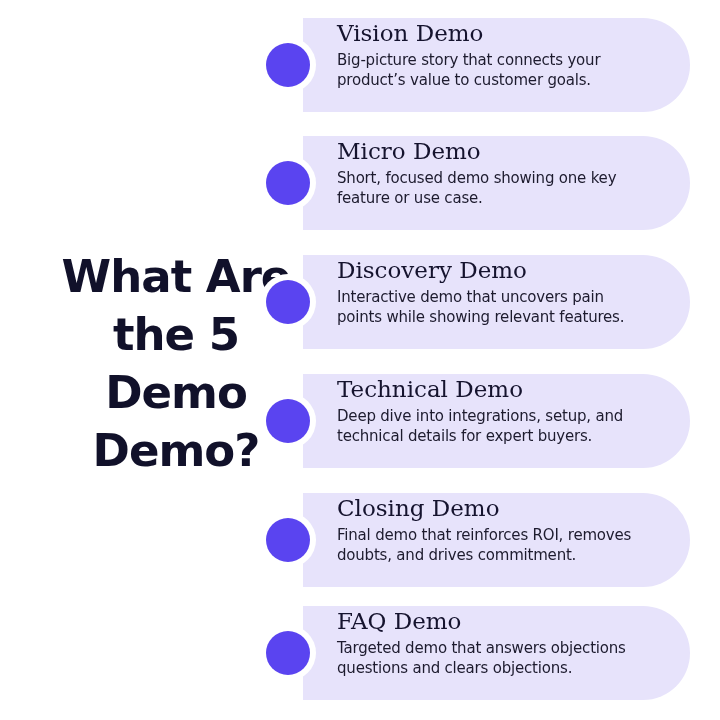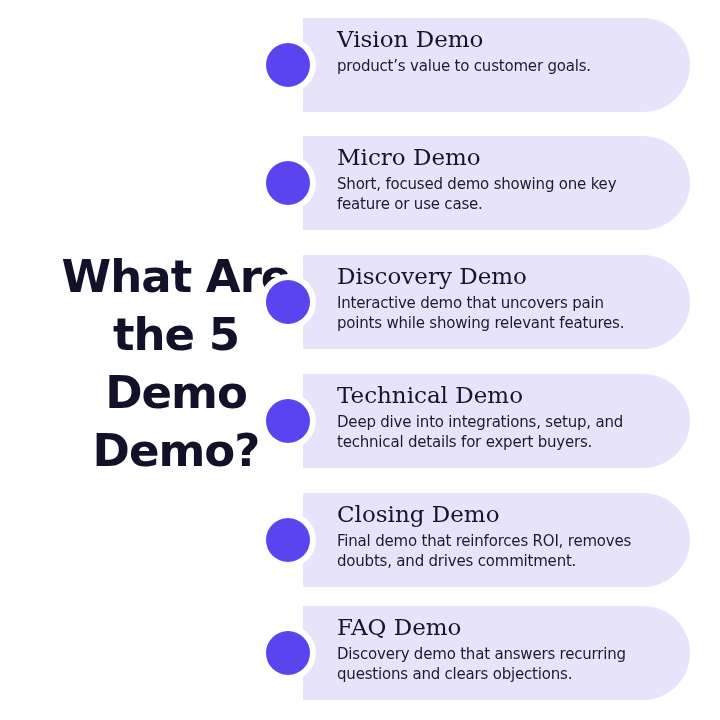--- a/index.html
+++ b/index.html
@@ -6,21 +6,21 @@
   body { width:720px; height:720px; background:#ffffff; position:relative; overflow:hidden; }
   .title {
     position:absolute; left:0; top:248px; width:262px; text-align:center;
     font-family:"DejaVu Sans", sans-serif; font-weight:bold; font-size:45px;
     line-height:58px; color:#11112a; letter-spacing:-1px;margin-left:45px;
   }
   .title span { display:block; }
   .card {
     position:absolute; left:303px; width:387px; height:94px;
     background:#e7e3fb; border-radius:0 47px 47px 0;
-    box-sizing:border-box; padding:6px 10px 0 34px;
+    box-sizing:border-box; padding:0 10px 0 34px;
   }
   .dot-ring {
     position:absolute; left:-43px; top:19px; width:56px; height:56px;
     border-radius:50%; background:#ffffff;
   }
   .dot {
     position:absolute; left:6px; top:6px; width:44px; height:44px;
     border-radius:50%; background:#5a44f0;
   }
   .card-title {
@@ -41,20 +41,21 @@
   <span>Demo</span>
   <span>Demo?</span>
 </div>
 
 <div class="card" style="top:18px">
   <div class="dot-ring">
       <div class="dot"></div>
     </div>
   <div class="card-title">Vision Demo</div>
   <div class="card-desc">
+    <div>Big-picture story that connects your</div>
     <div>product’s value to customer goals.</div>
   </div>
 </div>
 
 <div class="card" style="top:136px">
   <div class="dot-ring">
       <div class="dot"></div>
     </div>
   <div class="card-title">Micro Demo</div>
   <div class="card-desc">
@@ -95,16 +96,16 @@
     <div>doubts, and drives commitment.</div>
   </div>
 </div>
 
 <div class="card" style="top:606px">
   <div class="dot-ring">
       <div class="dot"></div>
     </div>
   <div class="card-title">FAQ Demo</div>
   <div class="card-desc">
-    <div>Discovery demo that answers recurring</div>
+    <div>Targeted demo that answers objections</div>
     <div>questions and clears objections.</div>
   </div>
 </div>
 
 </body></html>

